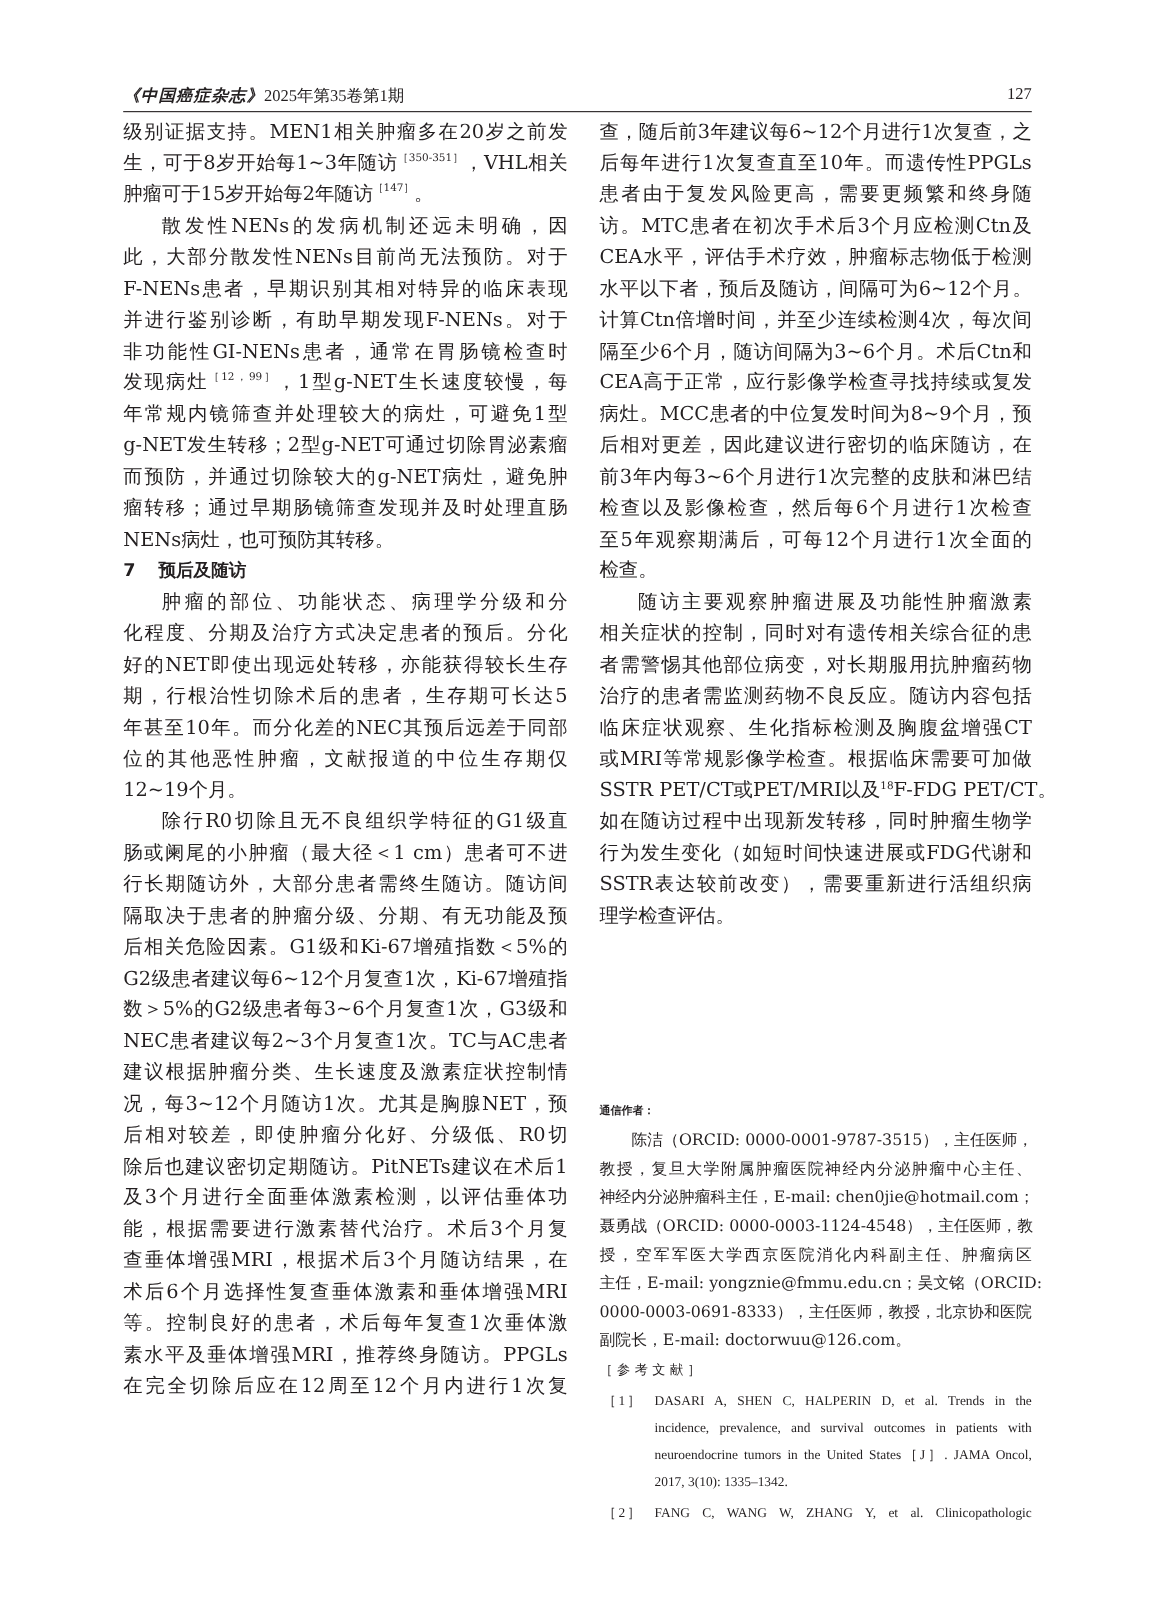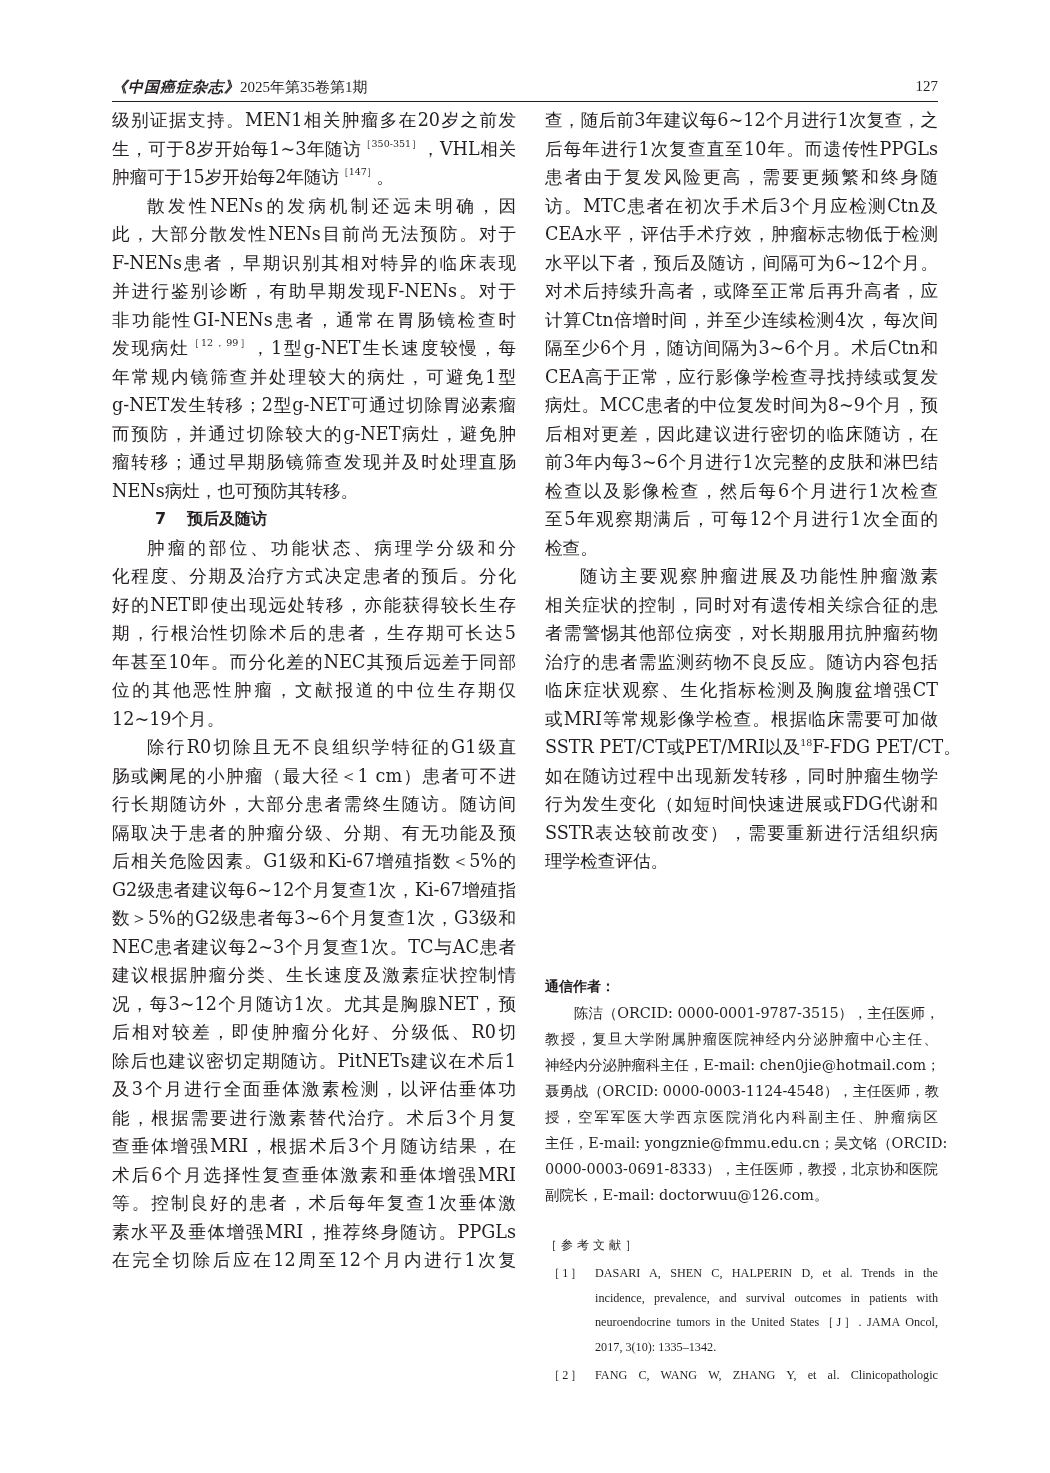--- a/index.html
+++ b/index.html
@@ -14,25 +14,25 @@
 
   .col { position: absolute; top: 106px; font-size: 17.6px; line-height: 28.5px; }
   .col-left { left: 112px; width: 404px; }
   .col-right { left: 545px; width: 393px; }
   .line { display: block; white-space: nowrap; text-align: justify; text-align-last: justify;
           height: 28.5px; overflow: visible; }
   .line.last { text-align-last: left; }
   .indent { padding-left: 35px; }
   sup.cite { font-size: 9.5px; vertical-align: 8px; line-height: 0; letter-spacing: 0; }
   sup.iso { font-size: 9.5px; vertical-align: 7px; line-height: 0; }
-  .section-heading { font-family: "DejaVu Sans", "Liberation Sans", sans-serif; font-weight: bold; font-size: 16px; margin-left: 43px; }
+  .section-heading { font-family: "DejaVu Sans", "Liberation Sans", sans-serif; font-weight: bold; font-size: 16px; }
   .section-heading .num { display: inline-block; width: 32px; }
 
   .corr-block { position: absolute; left: 545px; top: 974px; width: 393px; font-size: 14.4px; line-height: 26px; }
-  .corr-heading { font-family: Liberation Serif, serif; font-weight: bold; font-size: 14px; height: 26px; }
+  .corr-heading { font-family: Liberation Sans, sans-serif; font-weight: bold; font-size: 10px; height: 26px; margin-top: 24px; }
   .corr-line { display: block; white-space: nowrap; text-align: justify; text-align-last: justify; height: 26px; }
   .corr-line.last { text-align-last: left; }
 
   .refs { position: absolute; left: 545px; top: 1229px; width: 393px; }
   .refs-heading { font-family: "DejaVu Sans", "Liberation Sans", sans-serif; font-size: 12px; letter-spacing: 4px; height: 32px; line-height: 32px; }
   .ref-item { position: relative; font-size: 12.2px; line-height: 24.6px; font-family: "Liberation Serif", "DejaVu Serif", serif; }
   .ref-num { position: absolute; left: 3px; top: 0; letter-spacing: 2px; }
   .ref-body { margin-left: 50px; }
   .ref-line { display: block; white-space: nowrap; text-align: justify; text-align-last: justify; height: 24.6px; }
   .ref-line.last { text-align-last: left; }
@@ -103,21 +103,20 @@
 </div>
 
 <div class="col col-right">
   <div>
     <span class="line">查，随后前3年建议每6~12个月进行1次复查，之</span>
     <span class="line">后每年进行1次复查直至10年。而遗传性PPGLs</span>
     <span class="line">患者由于复发风险更高，需要更频繁和终身随</span>
     <span class="line">访。MTC患者在初次手术后3个月应检测Ctn及</span>
     <span class="line">CEA水平，评估手术疗效，肿瘤标志物低于检测</span>
     <span class="line">水平以下者，预后及随访，间隔可为6~12个月。</span>
-    <span class="line">对术后持续升高者，或降至正常后再升高者，应</span>
     <span class="line">计算Ctn倍增时间，并至少连续检测4次，每次间</span>
     <span class="line">隔至少6个月，随访间隔为3~6个月。术后Ctn和</span>
     <span class="line">CEA高于正常，应行影像学检查寻找持续或复发</span>
     <span class="line">病灶。MCC患者的中位复发时间为8~9个月，预</span>
     <span class="line">后相对更差，因此建议进行密切的临床随访，在</span>
     <span class="line">前3年内每3~6个月进行1次完整的皮肤和淋巴结</span>
     <span class="line">检查以及影像检查，然后每6个月进行1次检查</span>
     <span class="line">至5年观察期满后，可每12个月进行1次全面的</span>
     <span class="line last">检查。</span>
   </div>

